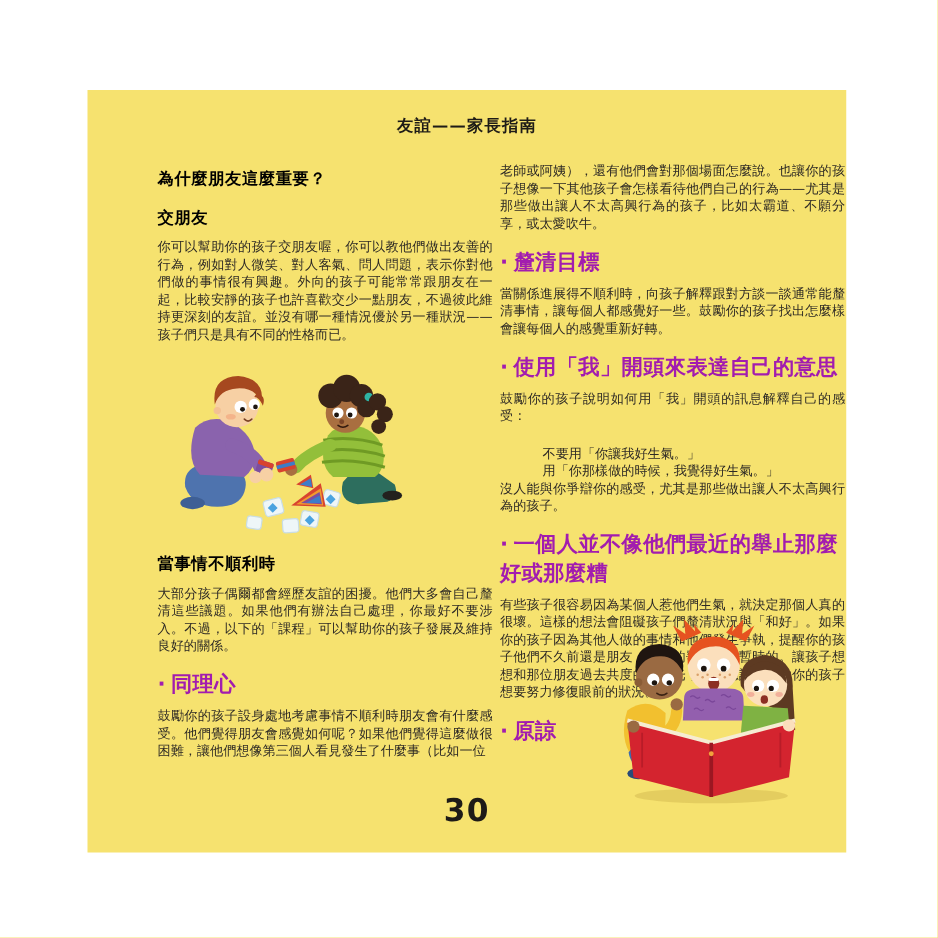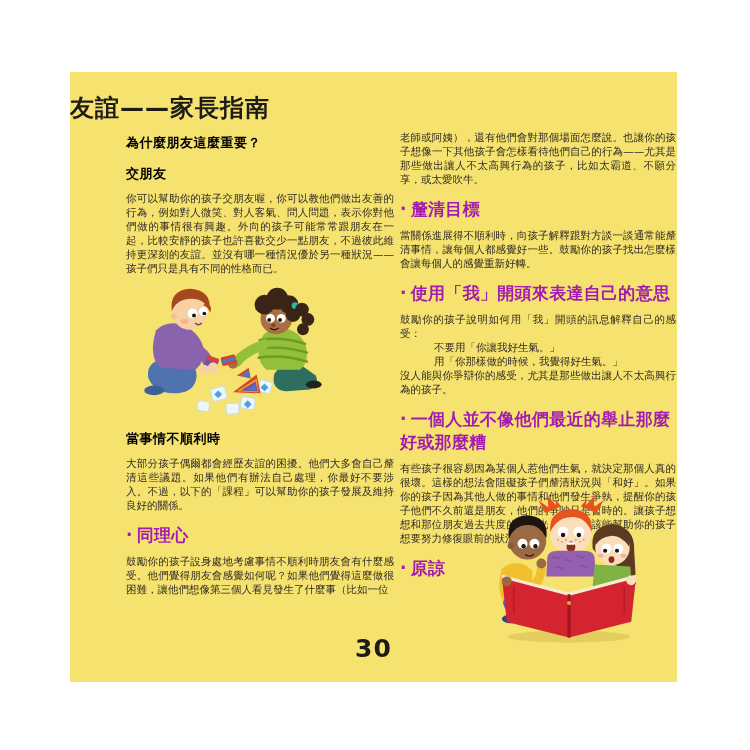--- a/index.html
+++ b/index.html
@@ -6,21 +6,21 @@
   body {
     width:750px; height:750px; background:#ffffff; position:relative;
     font-family:"DejaVu Sans","Liberation Sans",sans-serif; overflow:hidden;
   }
   .sheet {
     position:absolute; left:70px; top:72px; width:607px; height:610px;
     background:#f6e26f; color:#2e2a25; overflow:hidden;
   }
   .title {
     position:absolute; top:20px; left:0; width:100%;
-    font-size:24px; font-weight:bold; letter-spacing:1px;
+    text-align:center; font-size:13px; font-weight:bold; letter-spacing:1px;
     color:#1e1b17;
   }
   .col { position:absolute; }
   .col-left  { left:56px;  top:62px; width:268px; }
   .col-right { left:330px; top:58px; width:276px; }
 
   h2.sec {
     font-size:13px; font-weight:bold; margin:13px 0 8px; letter-spacing:0.5px;
     color:#000000;
   }
@@ -29,21 +29,21 @@
     font-size:17px; font-weight:bold; margin:12px 0 7px; letter-spacing:0.3px;
     color:#a21caf;
   }
   .bullet { margin-right:4px; font-weight:bold; }
   p.body {
     font-size:10.5px; line-height:14px; margin:0 0 11px;
     text-align:justify; text-justify:inter-ideograph;
   }
   .indent { margin-left:10px; }
   p.quote { font-size:10.5px; line-height:14px; margin:0 0 0 34px; }
-  p.tight { margin-bottom:0; }
+  p.tight { margin-bottom:16px; }
   p.narrow { width:100px; margin-left:10px; }
 
   .illus1 { width:208px; height:138px; margin:4px 0 2px 0; }
   .illus2 { position:absolute; left:420px; top:418px; width:158px; height:156px; }
   svg { display:block; width:100%; height:100%; }
 
   .page-num {
     position:absolute; top:562px; left:0; width:100%;
     text-align:center; font-size:25px; font-weight:700; color:#1e1b17;
     letter-spacing:1px;

